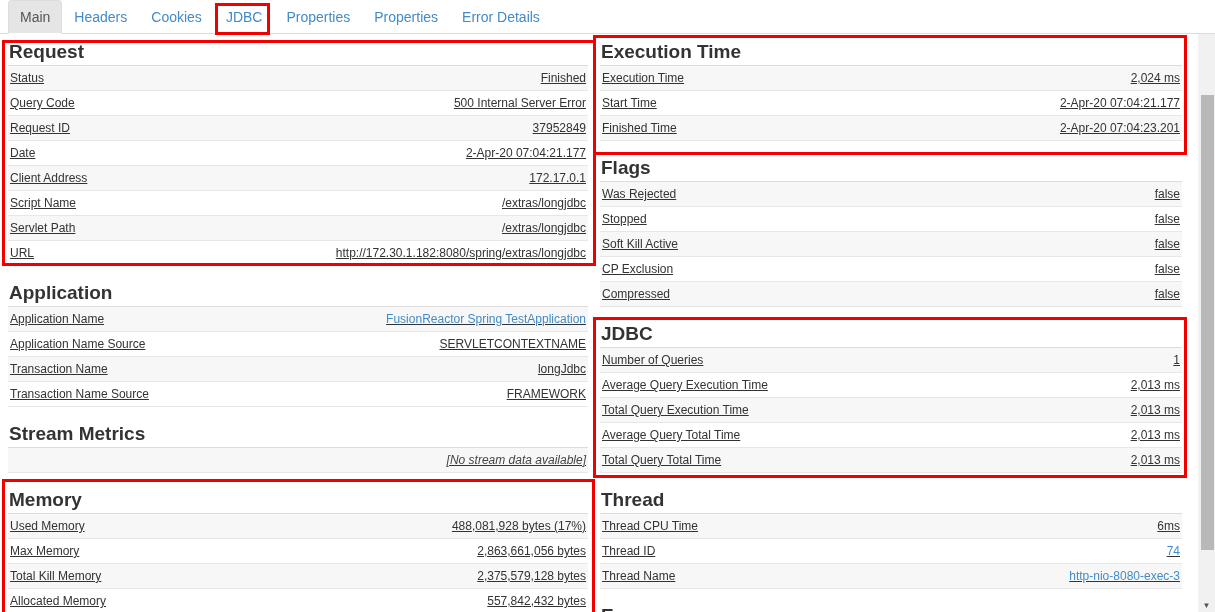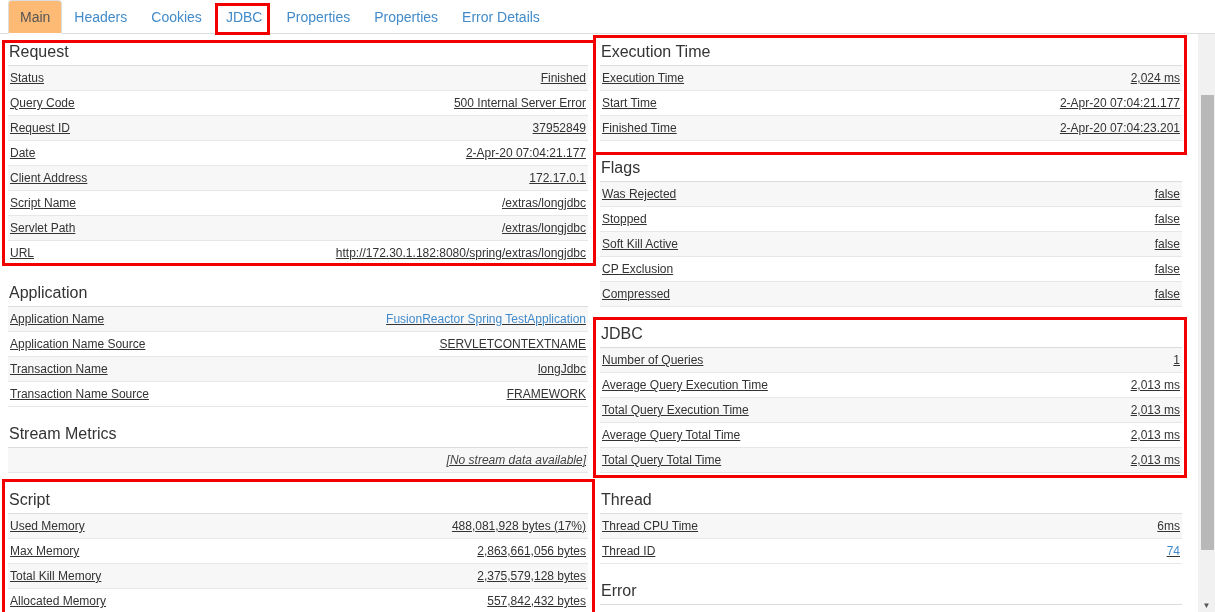--- a/index.html
+++ b/index.html
@@ -15,33 +15,33 @@
     height:33px;border-bottom:1px solid #ddd;
     display:flex;align-items:flex-end;padding-left:8px;box-sizing:content-box;
   }
   .tab{
     display:inline-block;font-size:14px;line-height:16px;
     padding:8px 11px;margin-bottom:-1px;cursor:pointer;
     color:var(--accent);text-decoration:none;white-space:nowrap;
     border:1px solid transparent;border-radius:4px 4px 0 0;
   }
   .tab.active{
-    color:var(--active-tab);background:#fdba74;
+    color:var(--active-tab);background:#e5e5e5;
     border-color:#ddd #ddd #fff #ddd;
   }
 
   
   .content{display:flex;padding-left:8px;}
   .col{width:580px;}
   .col.right{width:582px;margin-left:12px;}
 
   .panel{margin-top:9px;}
   .panel:first-child{margin-top:0;}
   .panel-title{
-    margin:0;padding:8px 1px 4px;font-size:16px;font-weight:400;
+    margin:0;padding:8px 1px 4px;font-size:19px;font-weight:700;
     line-height:19px;color:var(--heading);border-bottom:1px solid #dcdcdc;
   }
   .row{
     display:flex;justify-content:space-between;align-items:center;
     height:25px;box-sizing:border-box;border-bottom:1px solid #e7e7e7;
     font-size:12px;padding:0 2px;text-decoration:underline;
   }
   .row:nth-of-type(odd){background:#f7f7f7;}
   .lbl{color:var(--rowtext);white-space:nowrap;}
   .val{color:var(--rowtext);white-space:nowrap;text-align:right;}
@@ -145,21 +145,21 @@
           </div>
         </section>
         <section class="panel">
           <h2 class="panel-title">Stream Metrics</h2>
           <div class="row">
             <span class="lbl"></span>
             <span class="val italic">[No stream data available]</span>
           </div>
         </section>
         <section class="panel">
-          <h2 class="panel-title">Script</h2>
+          <h2 class="panel-title">Memory</h2>
           <div class="row">
             <span class="lbl">Used Memory</span>
             <span class="val">488,081,928 bytes (17%)</span>
           </div>
           <div class="row">
             <span class="lbl">Max Memory</span>
             <span class="val">2,863,661,056 bytes</span>
           </div>
           <div class="row">
             <span class="lbl">Total Kill Memory</span>
@@ -235,20 +235,24 @@
         </section>
         <section class="panel">
           <h2 class="panel-title">Thread</h2>
           <div class="row">
             <span class="lbl">Thread CPU Time</span>
             <span class="val">6ms</span>
           </div>
           <div class="row">
             <span class="lbl">Thread ID</span>
             <span class="val link">74</span>
+          </div>
+          <div class="row">
+            <span class="lbl">Thread Name</span>
+            <span class="val link">http-nio-8080-exec-3</span>
           </div>
         </section>
         <section class="panel">
           <h2 class="panel-title">Error</h2>
         </section>
       </div>
   </main>
 
   <div class="ann" id="ann-tab-jdbc"></div>
   <div class="ann" id="ann-request"></div>

